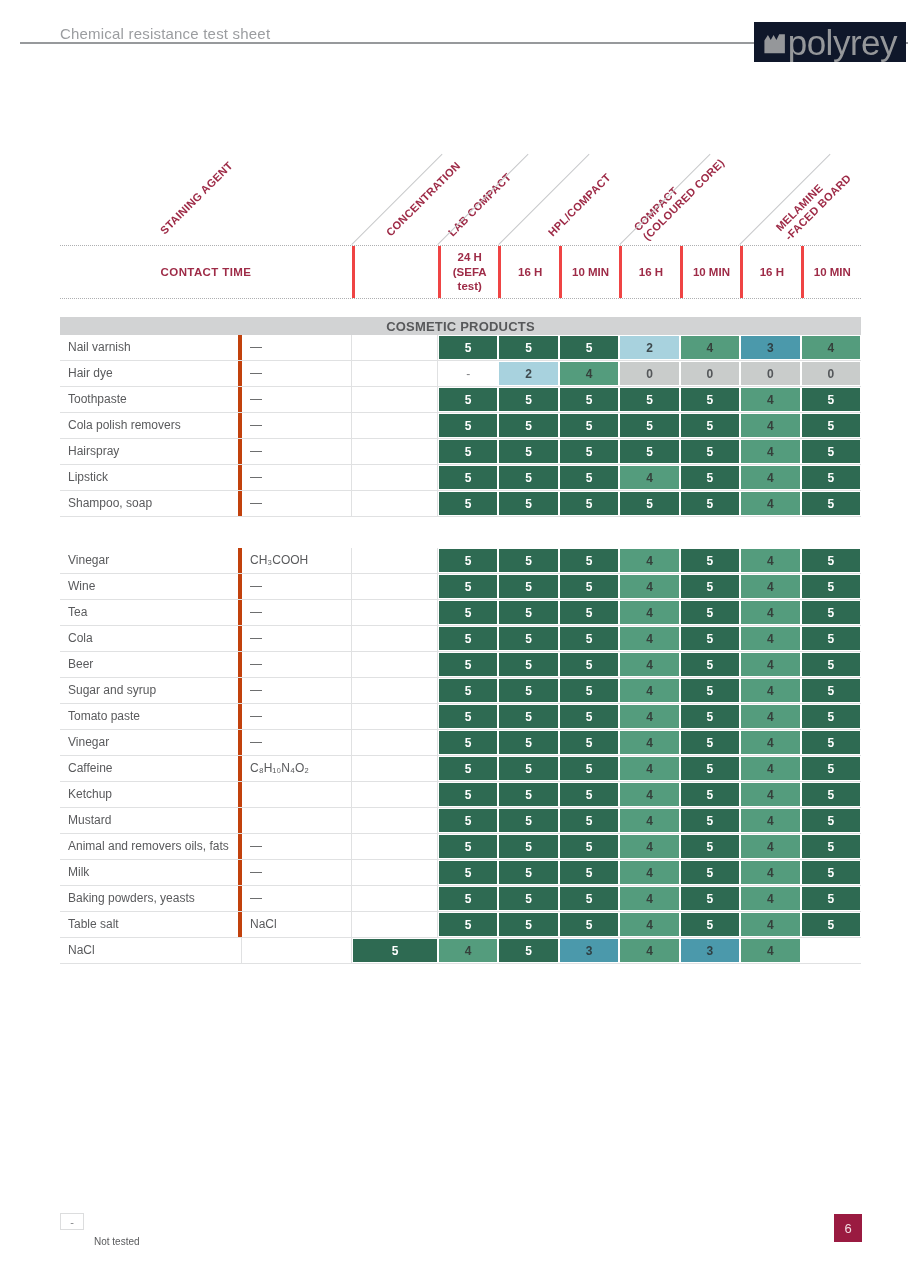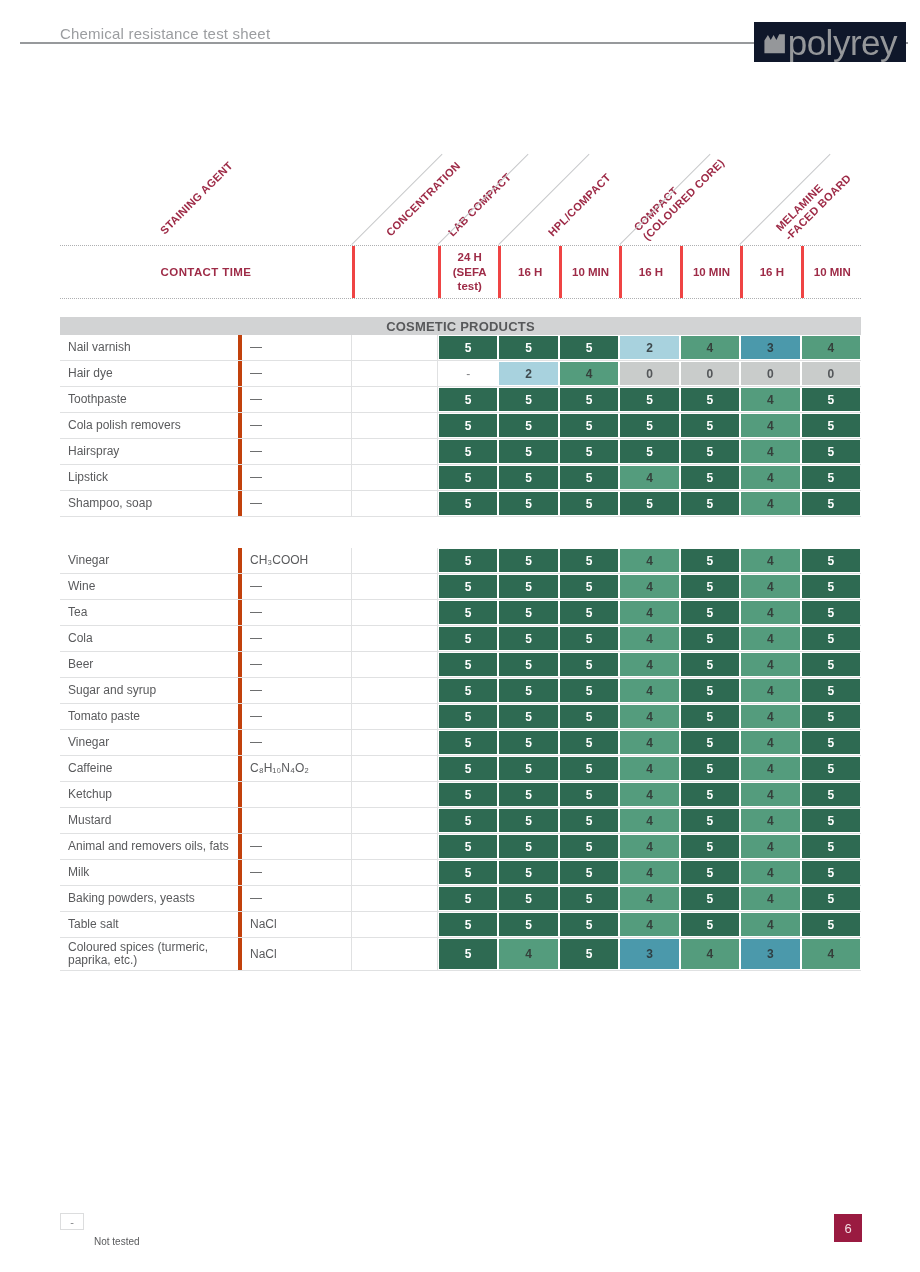--- a/index.html
+++ b/index.html
@@ -371,21 +371,20 @@
         <div class="cell-spacer"></div>
         <div class="cell-val s5">5</div>
         <div class="cell-val s5">5</div>
         <div class="cell-val s5">5</div>
         <div class="cell-val s4">4</div>
         <div class="cell-val s5">5</div>
         <div class="cell-val s4">4</div>
         <div class="cell-val s5">5</div>
       </div>
       <div class="data-row">
-        <div class="cell-agent">Coloured spices (turmeric, paprika, etc.)</div>
         <div class="cell-conc">NaCl</div>
         <div class="cell-spacer"></div>
         <div class="cell-val s5">5</div>
         <div class="cell-val s4">4</div>
         <div class="cell-val s5">5</div>
         <div class="cell-val s3">3</div>
         <div class="cell-val s4">4</div>
         <div class="cell-val s3">3</div>
         <div class="cell-val s4">4</div>
       </div>

